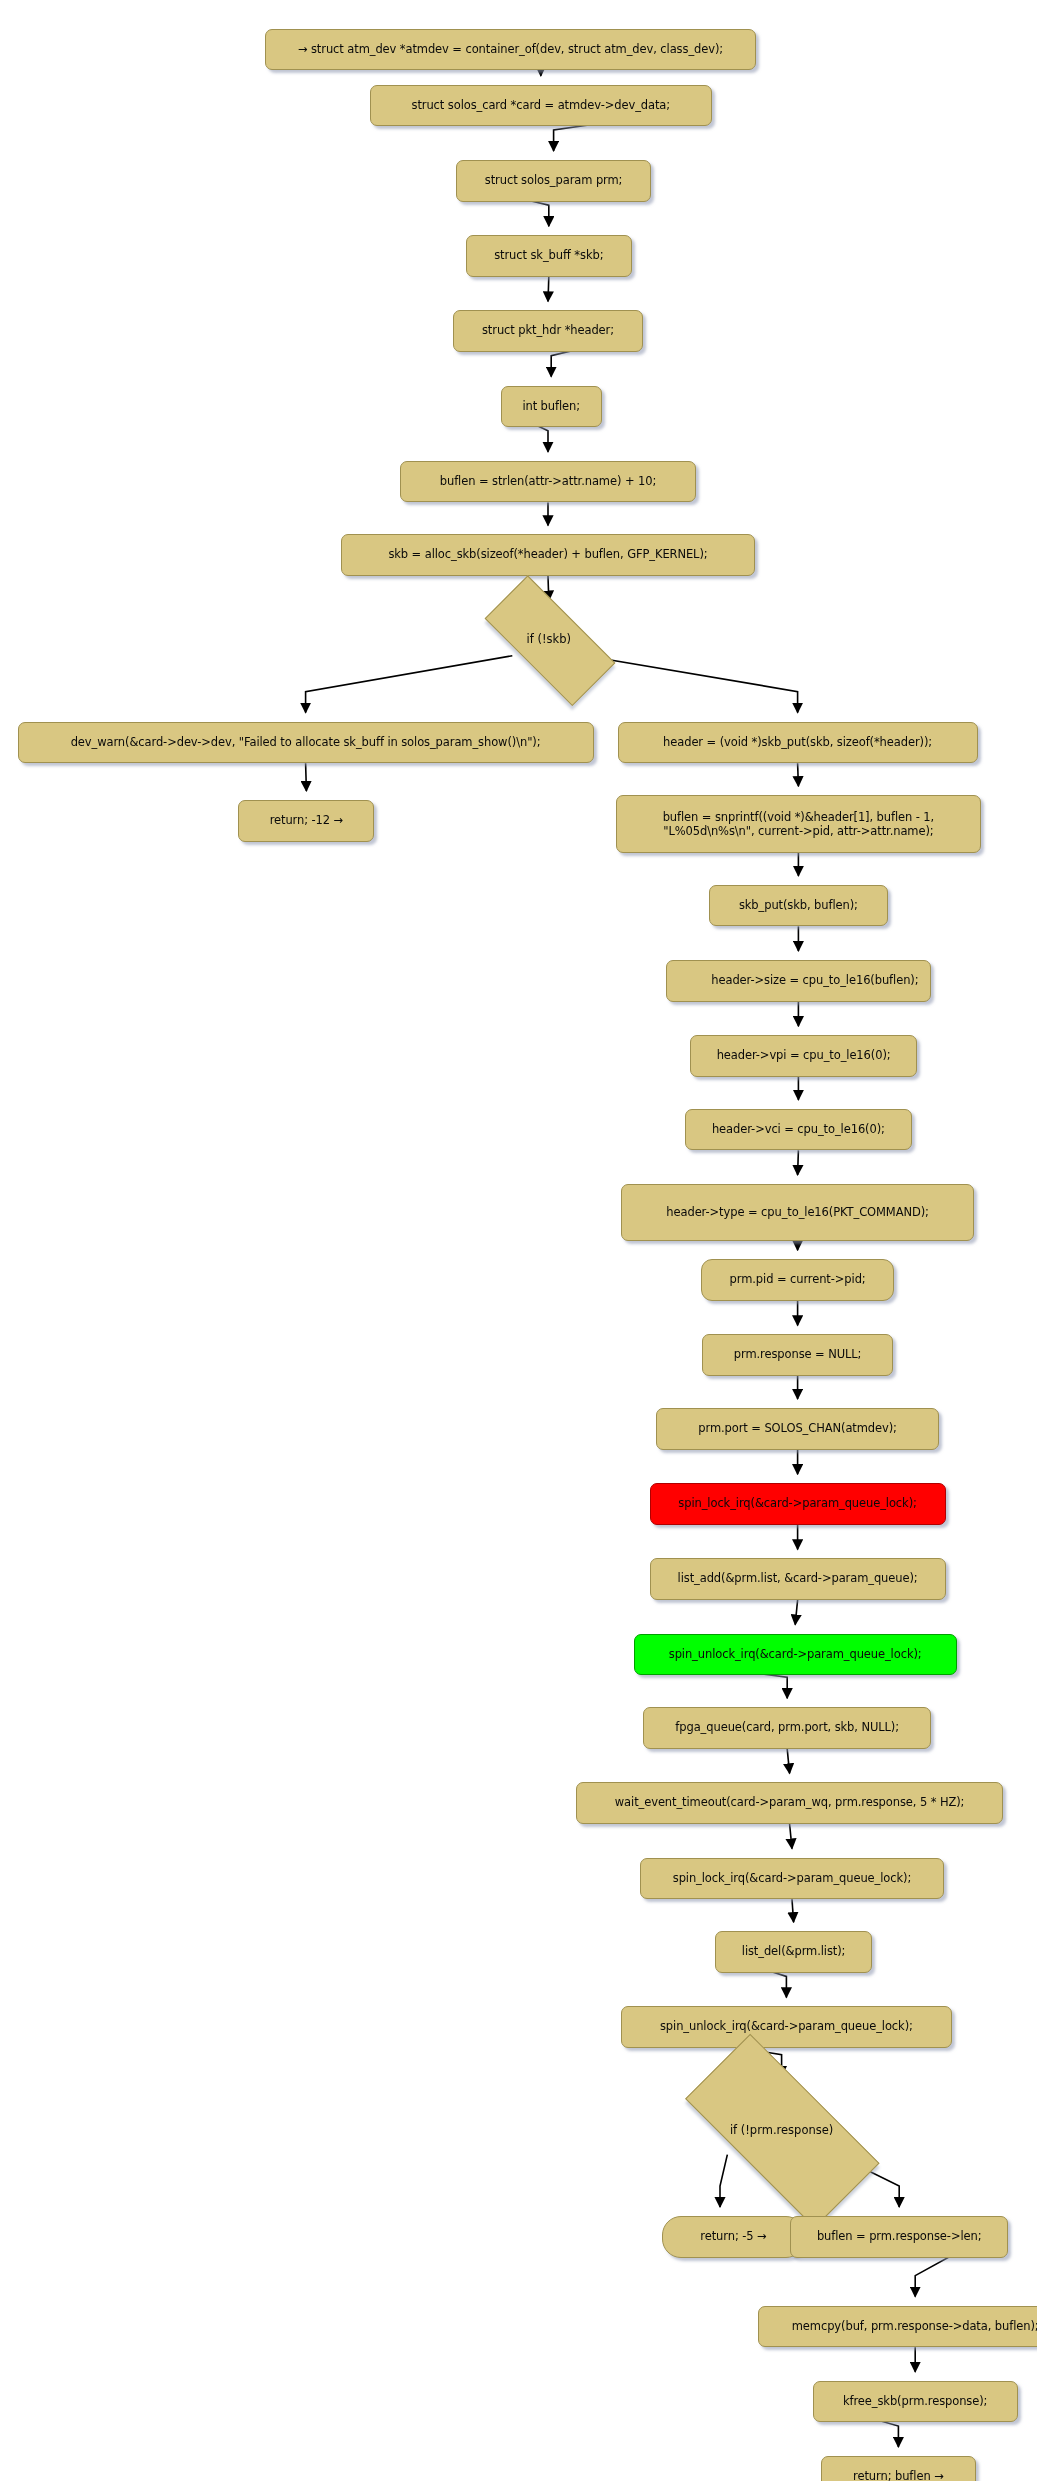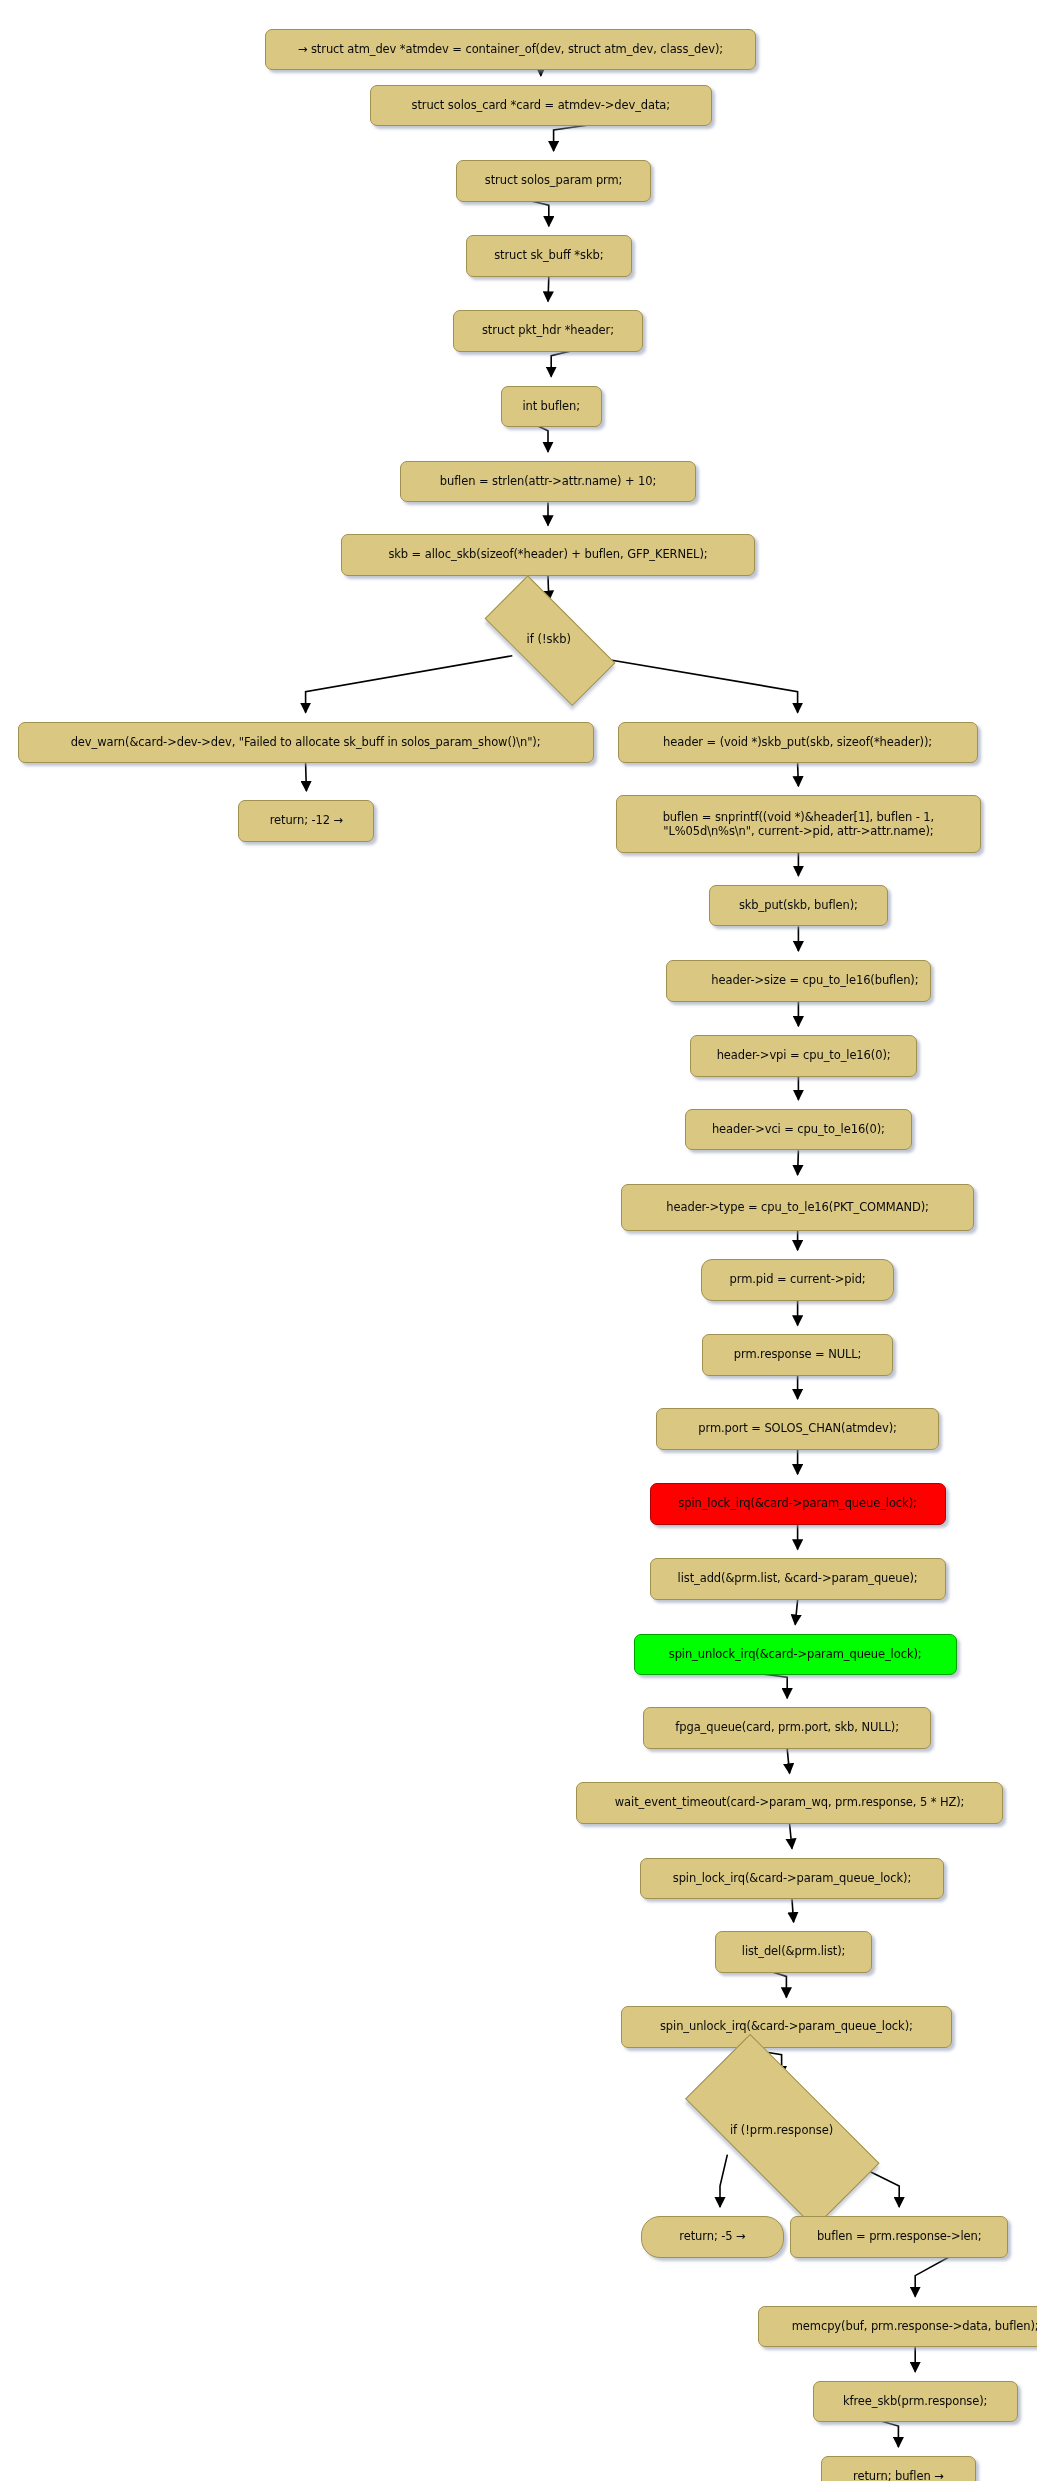--- a/index.html
+++ b/index.html
@@ -108,35 +108,35 @@
       </div>
       <div class="node" style="left: 17.6px; top: 721.6px; width: 576px; height: 41.6px;">dev_warn(&amp;card-&gt;dev-&gt;dev, "Failed to allocate sk_buff in solos_param_show()\n");</div>
       <div class="node" style="left: 238.4px; top: 800px; width: 136px; height: 41.6px;">return; -12 →</div>
       <div class="node" style="left: 617.6px; top: 721.6px; width: 360px; height: 41.6px;">header = (void *)skb_put(skb, sizeof(*header));</div>
       <div class="node multiline" style="left: 616px; top: 795.2px; width: 364.8px; height: 57.6px;">buflen = snprintf((void *)&amp;header[1], buflen - 1,
 "L%05d\n%s\n", current-&gt;pid, attr-&gt;attr.name);</div>
       <div class="node" style="left: 708.8px; top: 884.8px; width: 179.2px; height: 41.6px;">skb_put(skb, buflen);</div>
       <div class="node" style="left: 665.6px; top: 960px; width: 265.6px; height: 41.6px; padding-left: 40px;">header-&gt;size = cpu_to_le16(buflen);</div>
       <div class="node" style="left: 690px; top: 1035.2px; width: 227.2px; height: 41.6px;">header-&gt;vpi = cpu_to_le16(0);</div>
       <div class="node" style="left: 684.8px; top: 1108.8px; width: 227.2px; height: 41.6px;">header-&gt;vci = cpu_to_le16(0);</div>
-      <div class="node" style="left: 620.8px; top: 1184px; width: 353.6px; height: 47px; text-align: center;">header-&gt;type = cpu_to_le16(PKT_COMMAND);</div>
+      <div class="node" style="left: 620.8px; top: 1184px; width: 353.6px; height: 57px; text-align: center;">header-&gt;type = cpu_to_le16(PKT_COMMAND);</div>
       <div class="node" style="left: 700.8px; top: 1259.2px; width: 193.6px; height: 41.6px; border-radius: 11px;">prm.pid = current-&gt;pid;</div>
       <div class="node" style="left: 702.4px; top: 1334.4px; width: 190.4px; height: 41.6px;">prm.response = NULL;</div>
       <div class="node" style="left: 656px; top: 1408px; width: 283.2px; height: 41.6px;">prm.port = SOLOS_CHAN(atmdev);</div>
       <div class="node red" style="left: 649.6px; top: 1483.2px; width: 296px; height: 41.6px;">spin_lock_irq(&amp;card-&gt;param_queue_lock);</div>
       <div class="node" style="left: 649.6px; top: 1558.4px; width: 296px; height: 41.6px;">list_add(&amp;prm.list, &amp;card-&gt;param_queue);</div>
       <div class="node green" style="left: 633.6px; top: 1633.6px; width: 323.2px; height: 41.6px;">spin_unlock_irq(&amp;card-&gt;param_queue_lock);</div>
       <div class="node" style="left: 643.2px; top: 1707.2px; width: 288px; height: 41.6px;">fpga_queue(card, prm.port, skb, NULL);</div>
       <div class="node" style="left: 576px; top: 1782.4px; width: 427.2px; height: 41.6px;">wait_event_timeout(card-&gt;param_wq, prm.response, 5 * HZ);</div>
       <div class="node" style="left: 640px; top: 1857.6px; width: 304px; height: 41.6px;">spin_lock_irq(&amp;card-&gt;param_queue_lock);</div>
       <div class="node" style="left: 715.2px; top: 1931.2px; width: 156.8px; height: 41.6px;">list_del(&amp;prm.list);</div>
       <div class="node" style="left: 620.8px; top: 2006.4px; width: 331.2px; height: 41.6px;">spin_unlock_irq(&amp;card-&gt;param_queue_lock);</div>
       <div class="diamond" style="left: 691.2px; top: 2084.8px; width: 180.8px; height: 89.6px;">
         <div class="dshape"></div>
         <div class="dlabel">if (!prm.response)</div>
       </div>
-      <div class="node" style="left: 641px; top: 2216px; width: 143px; height: 41.6px; border-radius: 19px;">return; -5 →</div>
+      <div class="node" style="left: 662px; top: 2216px; width: 143px; height: 41.6px; border-radius: 19px;">return; -5 →</div>
       <div class="node" style="left: 790.4px; top: 2216px; width: 217.6px; height: 41.6px;">buflen = prm.response-&gt;len;</div>
       <div class="node" style="left: 758.4px; top: 2305.6px; width: 313.6px; height: 41.6px;">memcpy(buf, prm.response-&gt;data, buflen);</div>
       <div class="node" style="left: 812.8px; top: 2380.8px; width: 204.8px; height: 41.6px;">kfree_skb(prm.response);</div>
       <div class="node" style="left: 820.8px; top: 2456px; width: 155.2px; height: 41.6px;">return; buflen →</div>
     </div>
 </div>
 
 </body></html>

